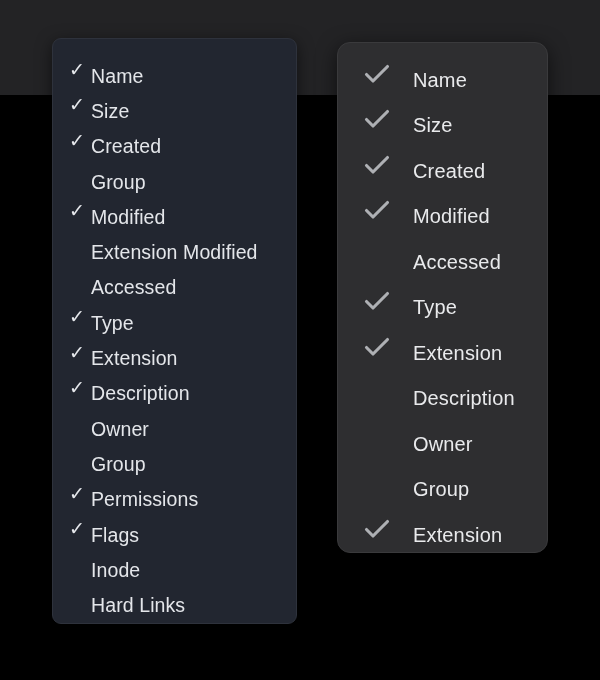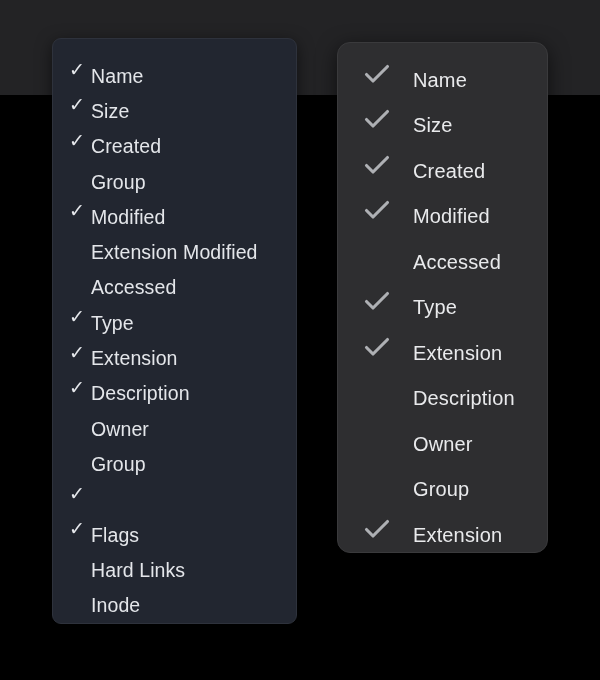--- a/index.html
+++ b/index.html
@@ -165,33 +165,34 @@
     <div class="menu-row">
       <span class="check-slot"></span>
       <span class="row-label">Owner</span>
     </div>
     <div class="menu-row">
       <span class="check-slot"></span>
       <span class="row-label">Group</span>
     </div>
     <div class="menu-row">
       <span class="check-slot">✓</span>
+      <span class="row-label">Permissions</span>
     </div>
     <div class="menu-row">
       <span class="check-slot">✓</span>
       <span class="row-label">Flags</span>
     </div>
     <div class="menu-row">
       <span class="check-slot"></span>
+      <span class="row-label">Inode</span>
+    </div>
+    <div class="menu-row">
+      <span class="check-slot"></span>
       <span class="row-label">Hard Links</span>
     </div>
-    <div class="menu-row">
-      <span class="check-slot"></span>
-      <span class="row-label">Inode</span>
-    </div>
   </div>
 
 <div class="menu-panel" id="menu-panel-right">
     <div class="menu-row">
       <span class="check-slot">
         <svg width="26" height="20" viewBox="0 0 26 20" aria-hidden="true">
           <path d="M2.5 10.5 L9 17 L23.5 2.5" fill="none" stroke="#aeb0b4" stroke-width="3.1" stroke-linecap="round" stroke-linejoin="round"></path>
         </svg>
       </span>
       <span class="row-label">Name</span>

